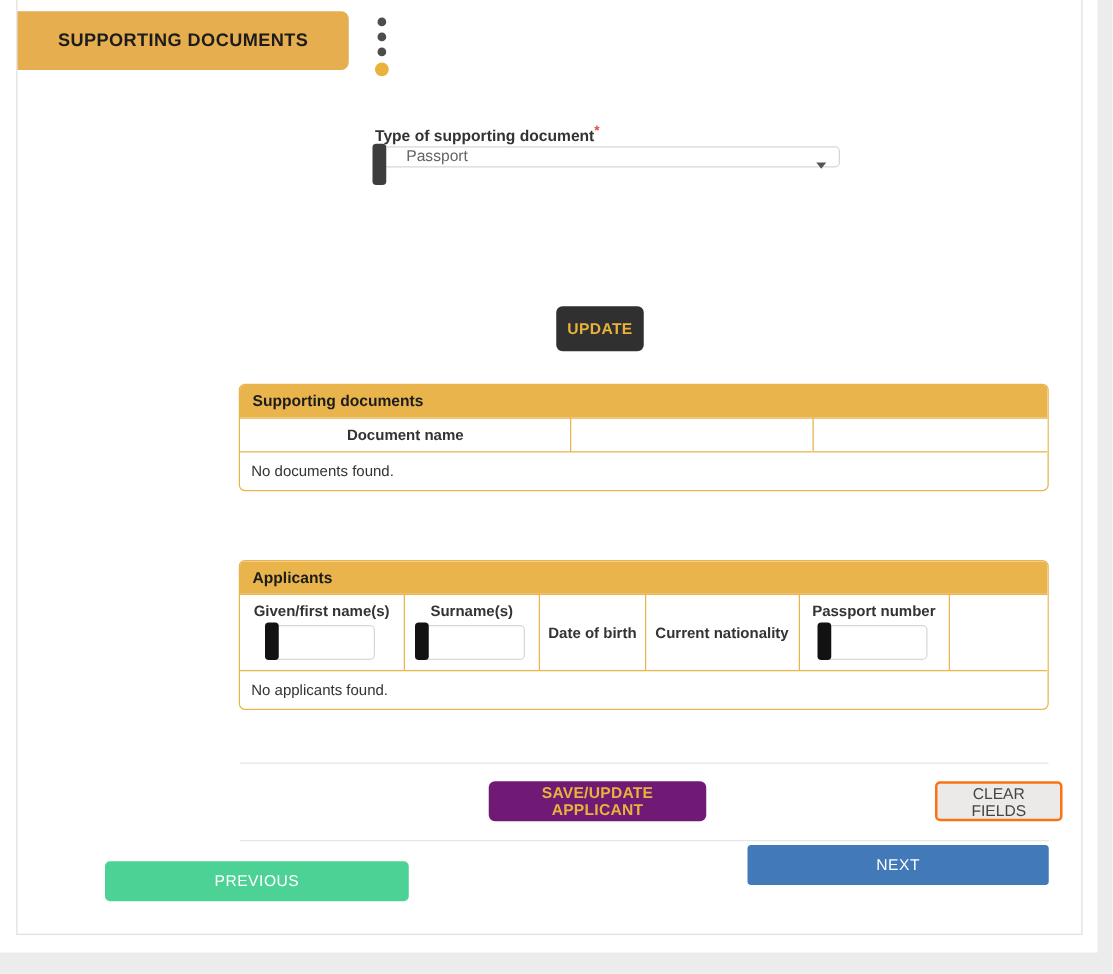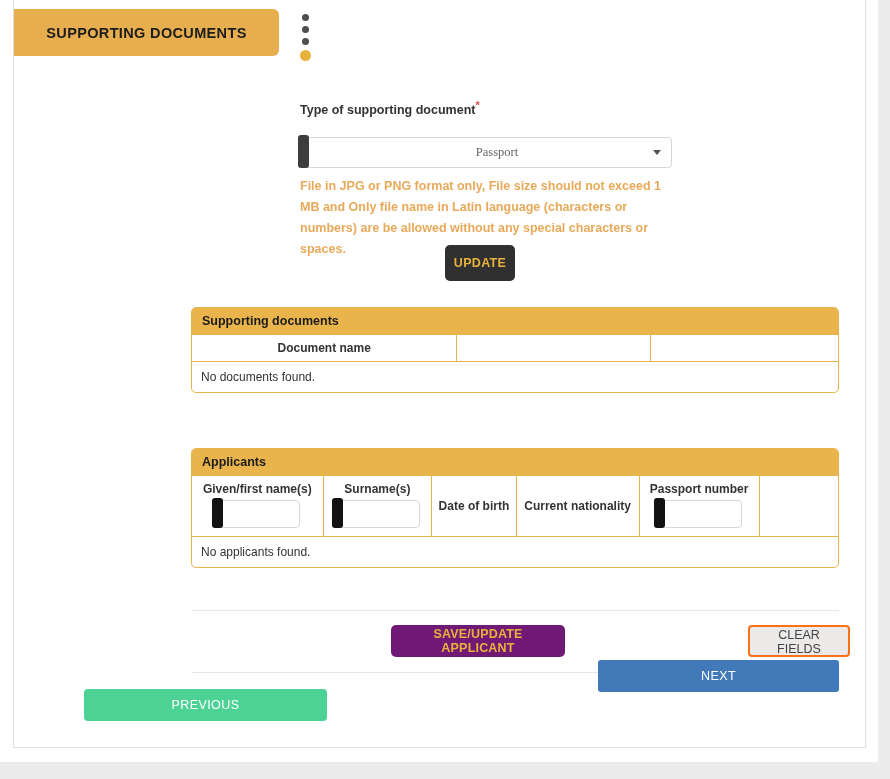--- a/index.html
+++ b/index.html
@@ -86,47 +86,46 @@
   #doc-type-group {
     position: absolute;
     left: 286px;
     top: 99px;
     width: 372px;
   }
   .field-label {
     font-size: 12.5px;
     font-weight: bold;
     color: #333333;
-    margin-bottom: 20px;
+    margin-bottom: 1px;
   }
   .field-label .req {
     color: #e04b4b;
     font-size: 11px;
     vertical-align: super;
   }
   .select-wrap {
     position: relative;
     height: 31px;
   }
   .select-box {
     position: absolute;
     left: 0;
     top: 0;
     width: 372px;
-    height: 31px;
+    height: 17px;
     box-sizing: border-box;
     border: 1px solid #d7d7d7;
     border-radius: 4px;
     background: #ffffff;
     font-size: 12.5px;
     color: #666666;
     padding-left: 24px;
     line-height: 29px;
-    font-family: Liberation Serif, serif;
-    text-align: center;
+    font-family: Liberation Sans, sans-serif;
   }
   .req-bar {
     position: absolute;
     left: -2px;
     top: -2px;
     width: 11px;
     height: 33px;
     background: #3d3d3d;
     border-radius: 3px;
     z-index: 2;
@@ -300,21 +299,21 @@
     border: none;
     border-radius: 4px;
     font-size: 12.5px;
     letter-spacing: .4px;
     cursor: pointer;
     font-family: "Liberation Sans", sans-serif;
   }
   #next-button {
     position: absolute;
     left: 584px;
-    top: 660px;
+    top: 676px;
     width: 241px;
     height: 32px;
     background: #4279b8;
     color: #ffffff;
     border: none;
     border-radius: 3px;
     font-size: 12.5px;
     letter-spacing: .4px;
     cursor: pointer;
     font-family: "Liberation Sans", sans-serif;
@@ -339,21 +338,20 @@
 
     <div id="doc-type-group">
       <div class="field-label">
         <span>Type of supporting document</span><span class="req">*</span>
       </div>
       <div class="select-wrap">
         <span class="req-bar"></span>
         <input class="select-box" type="text" readonly="" value="Passport" style="">
         <span class="select-caret"></span>
       </div>
-      <div id="doc-hint">File in JPG or PNG format only, File size should not exceed 1 MB and Only file name in Latin language (characters or numbers) are be allowed without any special characters or spaces.</div>
     </div>
 
     <button id="attach-button">UPDATE</button>
 
     <div class="panel" id="documents-panel">
       <div class="panel-head">Supporting documents</div>
       <table>
         <colgroup>
             <col style="width:41%">
             <col style="width:30%">

